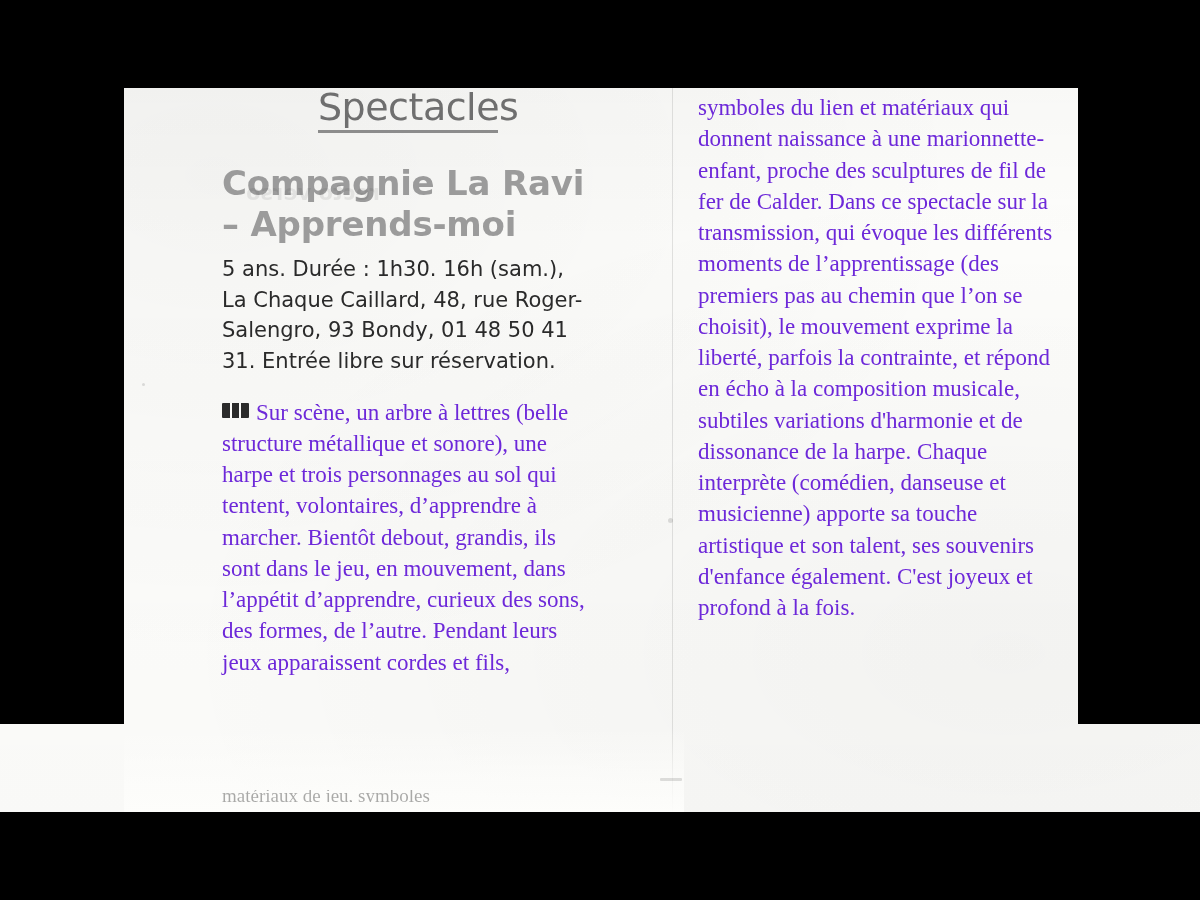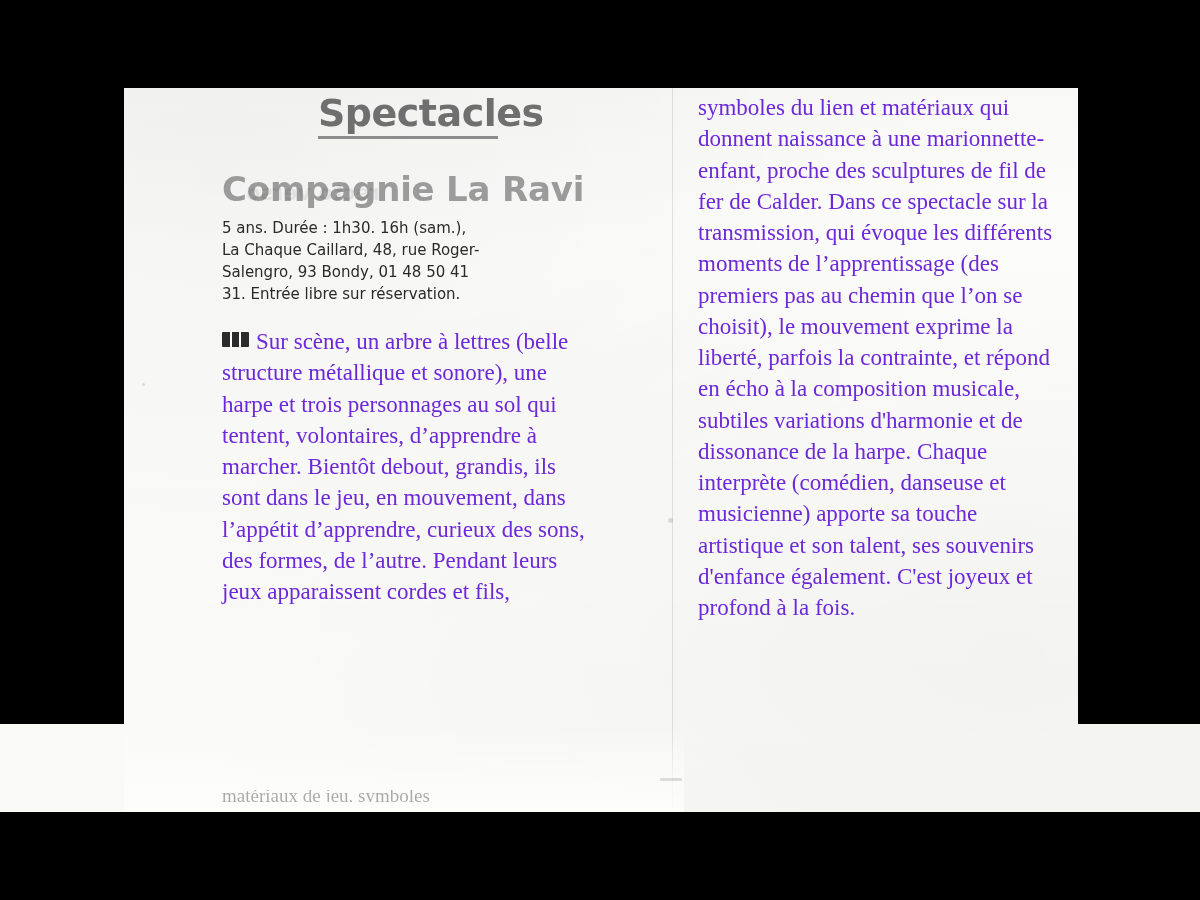--- a/index.html
+++ b/index.html
@@ -82,26 +82,26 @@
     left: 222px;
     width: 366px;
   }
   .col-right {
     left: 698px;
     width: 356px;
   }
 
   .section-title {
     font-family: "DejaVu Sans", sans-serif;
-    font-weight: 700;
+    font-weight: 400;
     font-size: 38px;
     letter-spacing: -0.5px;
     color: #6f6f6f;
     margin: 0;
-    padding-top: 6px;
+    padding-top: 0;
     padding-left: 96px;
     line-height: 1.0;
   }
   .title-rule {
     margin-left: 96px;
     margin-top: 4px;
     width: 180px;
     height: 3px;
     background: #8c8c8c;
   }
@@ -129,21 +129,21 @@
     font-weight: 700;
     font-size: 21px;
     color: rgba(0,0,0,0.07);
     transform: scaleX(-1);
     pointer-events: none;
     line-height: 1.3;
   }
 
   .practical {
     font-family: "DejaVu Sans", sans-serif;
-    font-size: 15px;
+    font-size: 21px;
     line-height: 1.46;
     color: #2a2a2a;
     margin: 8px 0 0 0;
   }
   .practical p { margin: 0; }
 
   .bodytext {
     font-family: "Liberation Serif", serif;
     font-size: 23px;
     line-height: 1.36;
@@ -224,20 +224,21 @@
 
     <div class="columns">
 
       <div class="col col-left">
 
         <div class="section-title">Spectacles</div>
         <div class="title-rule"></div>
 
         <div class="headline">
           <span class="l">Compagnie La Ravi</span>
+          <span class="l">– Apprends-moi</span>
         </div>
 
         <div class="practical">
           <p>5 ans. Durée : 1h30. 16h (sam.),</p>
           <p>La Chaque Caillard, 48, rue Roger-</p>
           <p>Salengro, 93 Bondy, 01 48 50 41</p>
           <p>31. Entrée libre sur réservation.</p>
         </div>
 
         <div class="bodytext">

